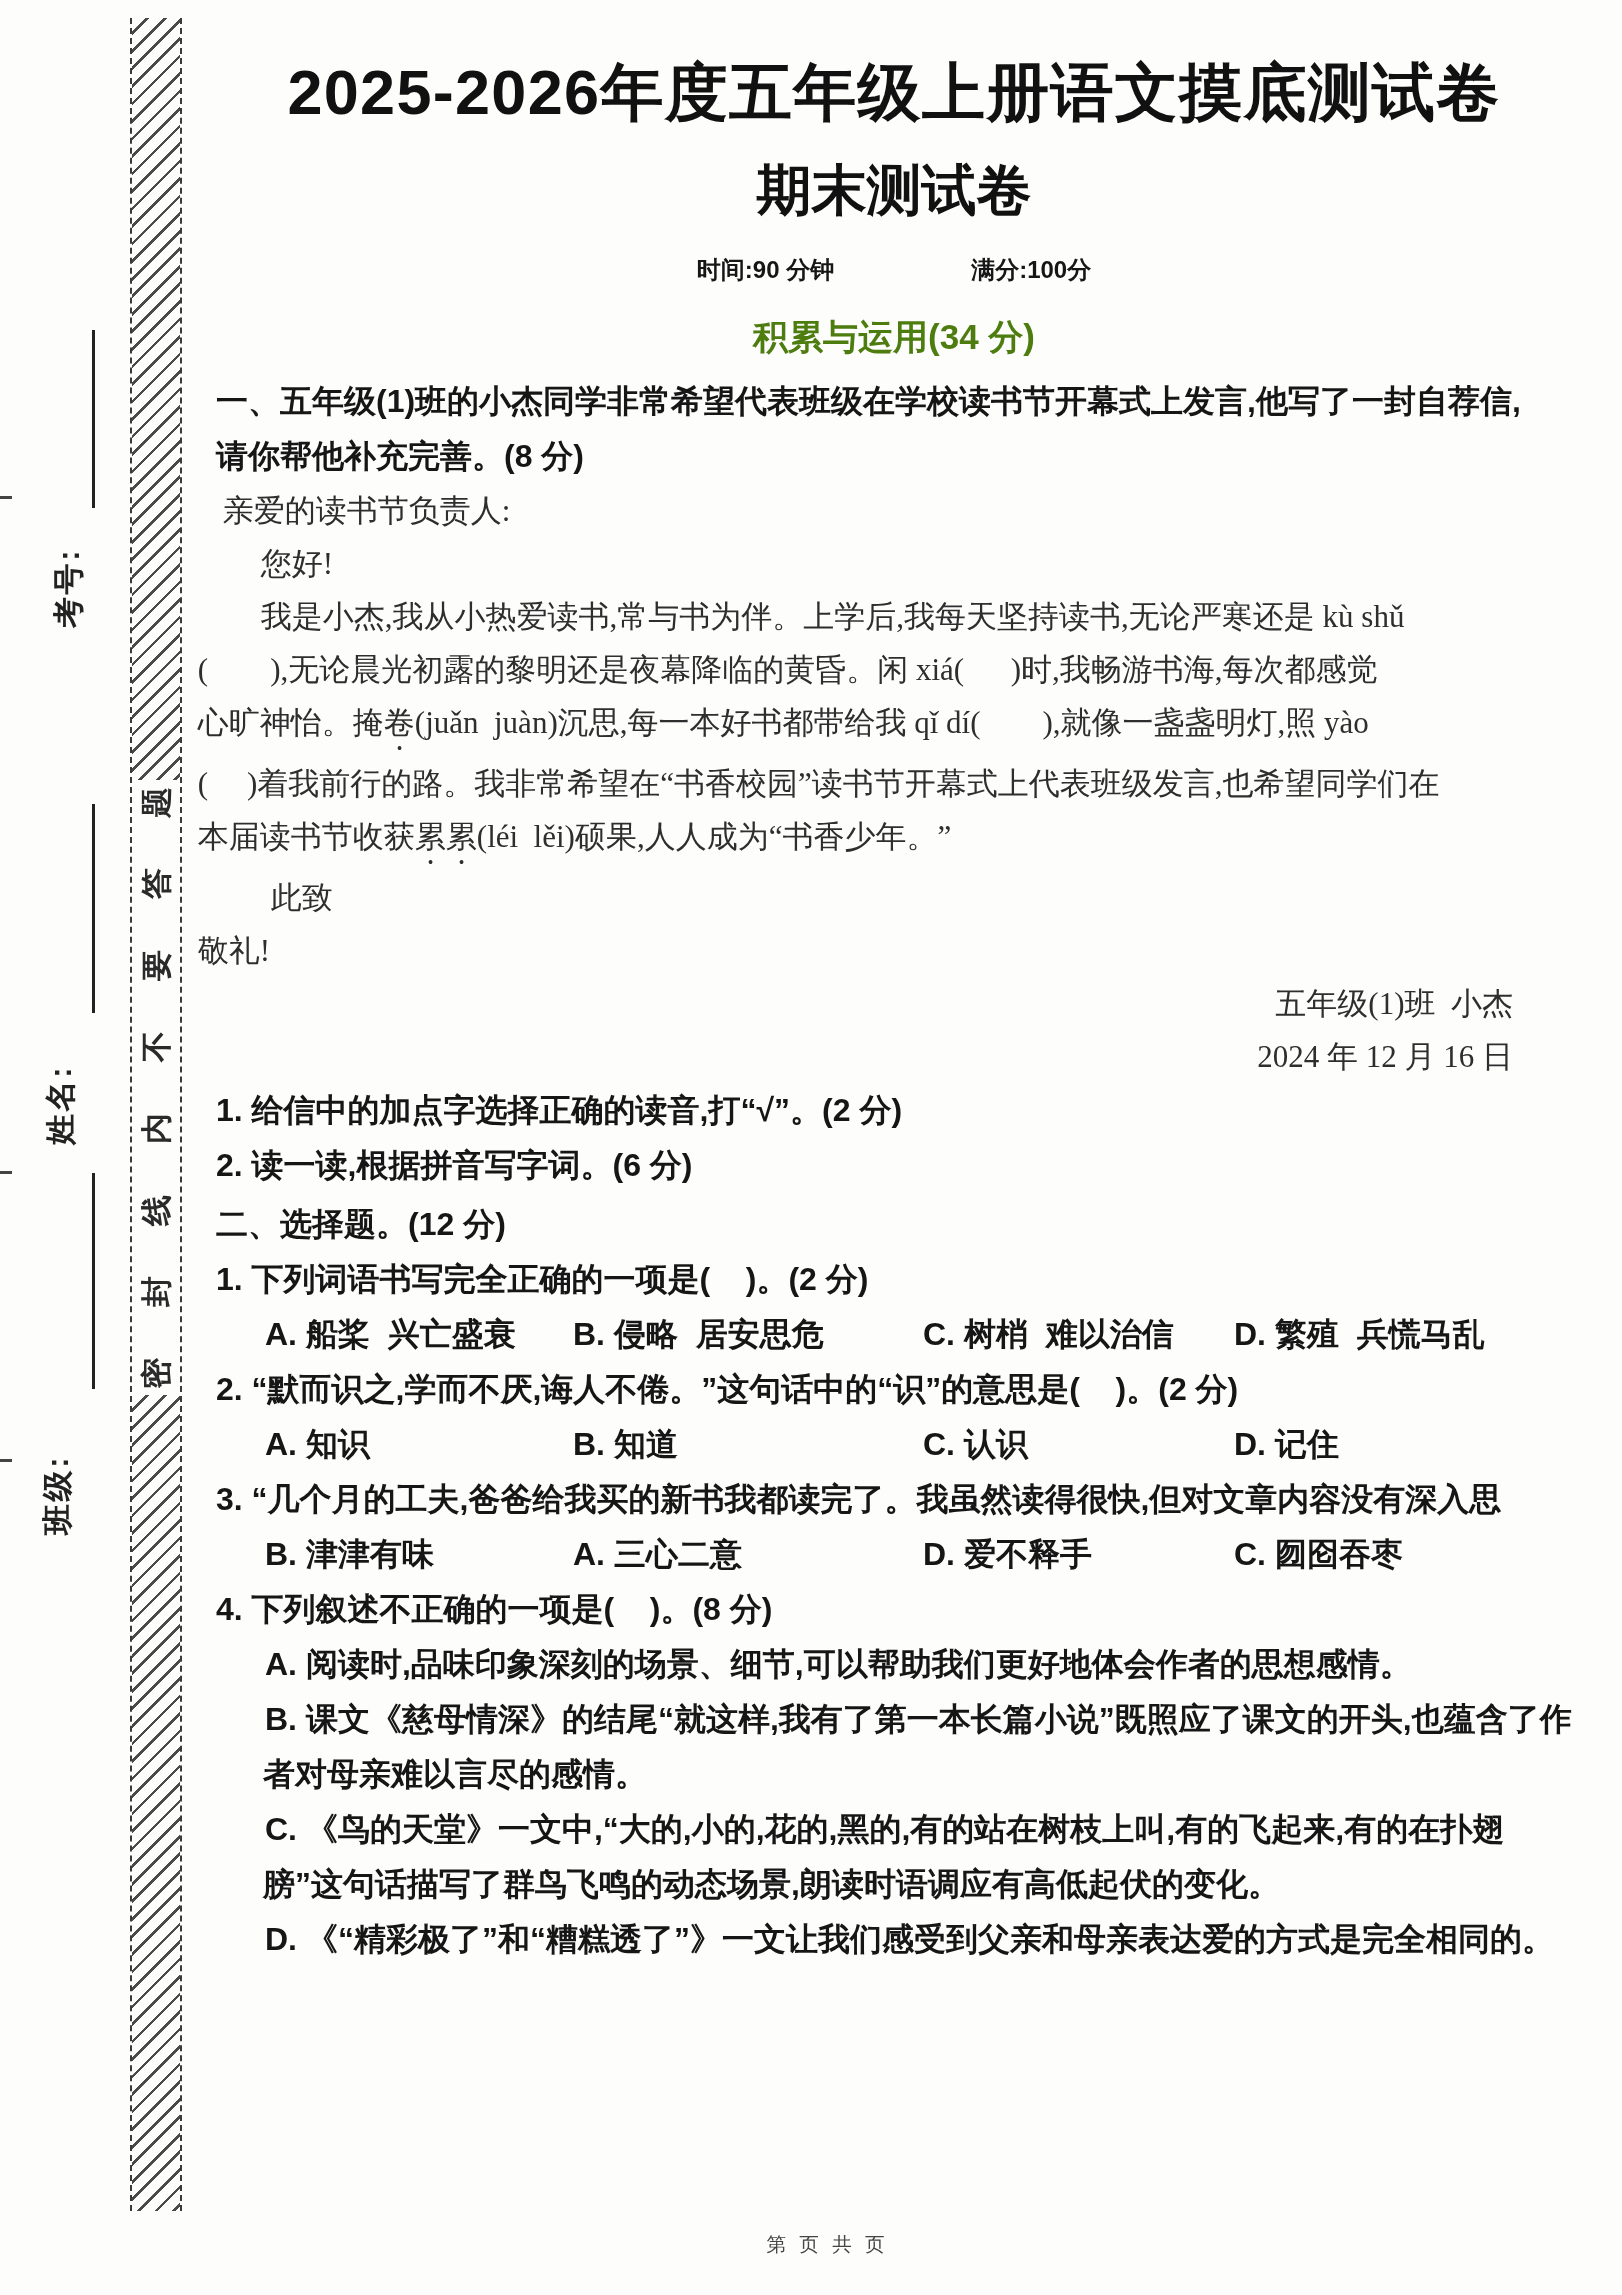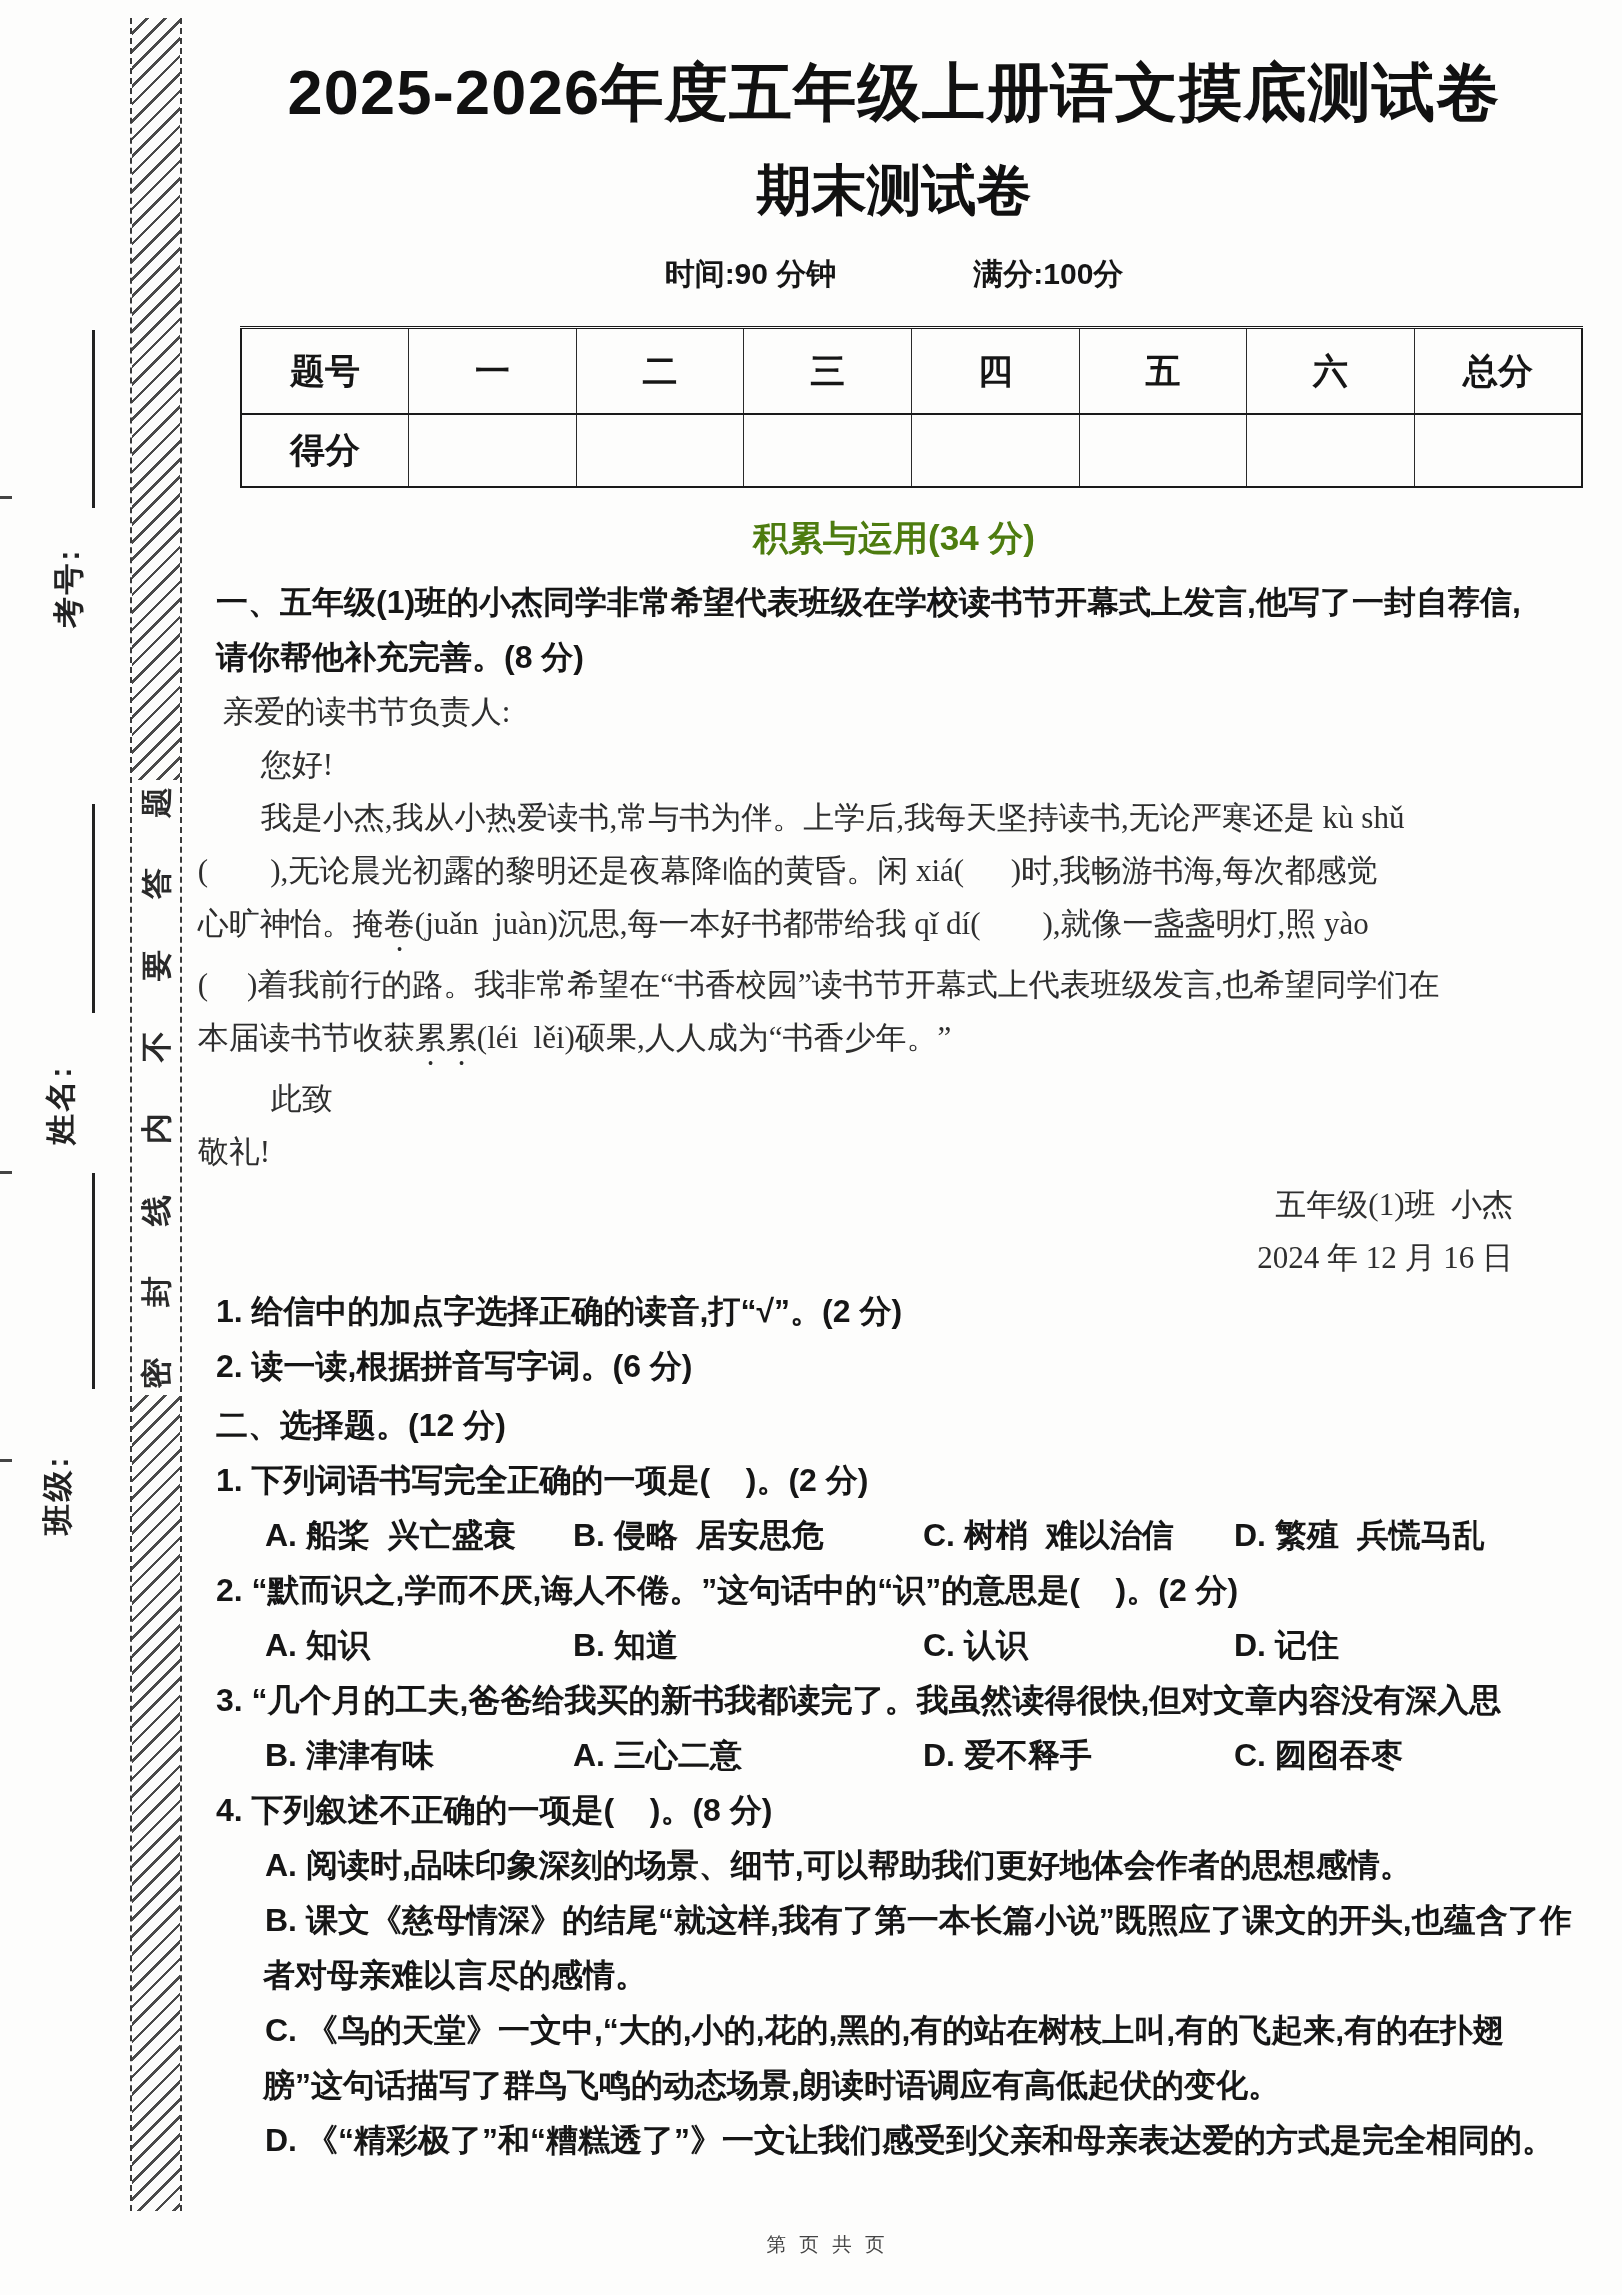--- a/index.html
+++ b/index.html
@@ -39,21 +39,21 @@
   .vline { position:absolute; width:2.6px; background:#222; }
   .edge-tick { position:absolute; left:0; width:11.8px; height:3.3px; background:#444; }
   
   .main { position:absolute; left:203px; top:12px; width:1382px; }
   .title {
     margin-top:38px; text-align:center;
     font-size:63px; font-weight:900; letter-spacing:1.3px; color:#111;
   }
   .subtitle { margin-top:18.3px; text-align:center; font-size:55px; font-weight:900; color:#111; }
   .info-line {
-    margin-top:26px; text-align:center; font-size:30px; font-weight:700; color:#161616;
+    margin-top:26px; text-align:center; font-size:24px; font-weight:700; color:#161616;
   }
   .info-line .gap { display:inline-block; width:137px; }
   
   table.score {
     margin:31px 0 0 37px; width:1343px;
     border-collapse:collapse; table-layout:fixed;
     border:2.6px solid #1a1a1a; border-top:3.9px double #1a1a1a;
   }
   table.score td {
     border:1.3px solid #2a2a2a; text-align:center;
@@ -120,44 +120,20 @@
   </div>
 
   <div class="main">
 
     <div class="title">2025-2026年度五年级上册语文摸底测试卷</div>
     <div class="subtitle">期末测试卷</div>
     <div class="info-line">
       <span>时间:90 分钟</span><span class="gap"></span><span>满分:100分</span>
     </div>
 
-    <table class="score">
-      <tbody>
-          <tr class="hdr">
-        <td>题号</td>
-        <td>一</td>
-        <td>二</td>
-        <td>三</td>
-        <td>四</td>
-        <td>五</td>
-        <td>六</td>
-        <td>总分</td>
-      </tr>
-      <tr class="blank">
-        <td>得分</td>
-        <td></td>
-        <td></td>
-        <td></td>
-        <td></td>
-        <td></td>
-        <td></td>
-        <td></td>
-      </tr>
-    </tbody>
-      </table>
 
     <div class="sec-heading">积累与运用(34 分)</div>
 
     <div class="line intro first">一、五年级(1)班的小杰同学非常希望代表班级在学校读书节开幕式上发言,他写了一封自荐信,</div>
     <div class="line intro">请你帮他补充完善。(8 分)</div>
 
     <div class="letter">
       <div class="line salutation">亲爱的读书节负责人:</div>
       <div class="line indent">您好!</div>
       <div class="line indent">我是小杰,我从小热爱读书,常与书为伴。上学后,我每天坚持读书,无论严寒还是 kù shǔ</div>

